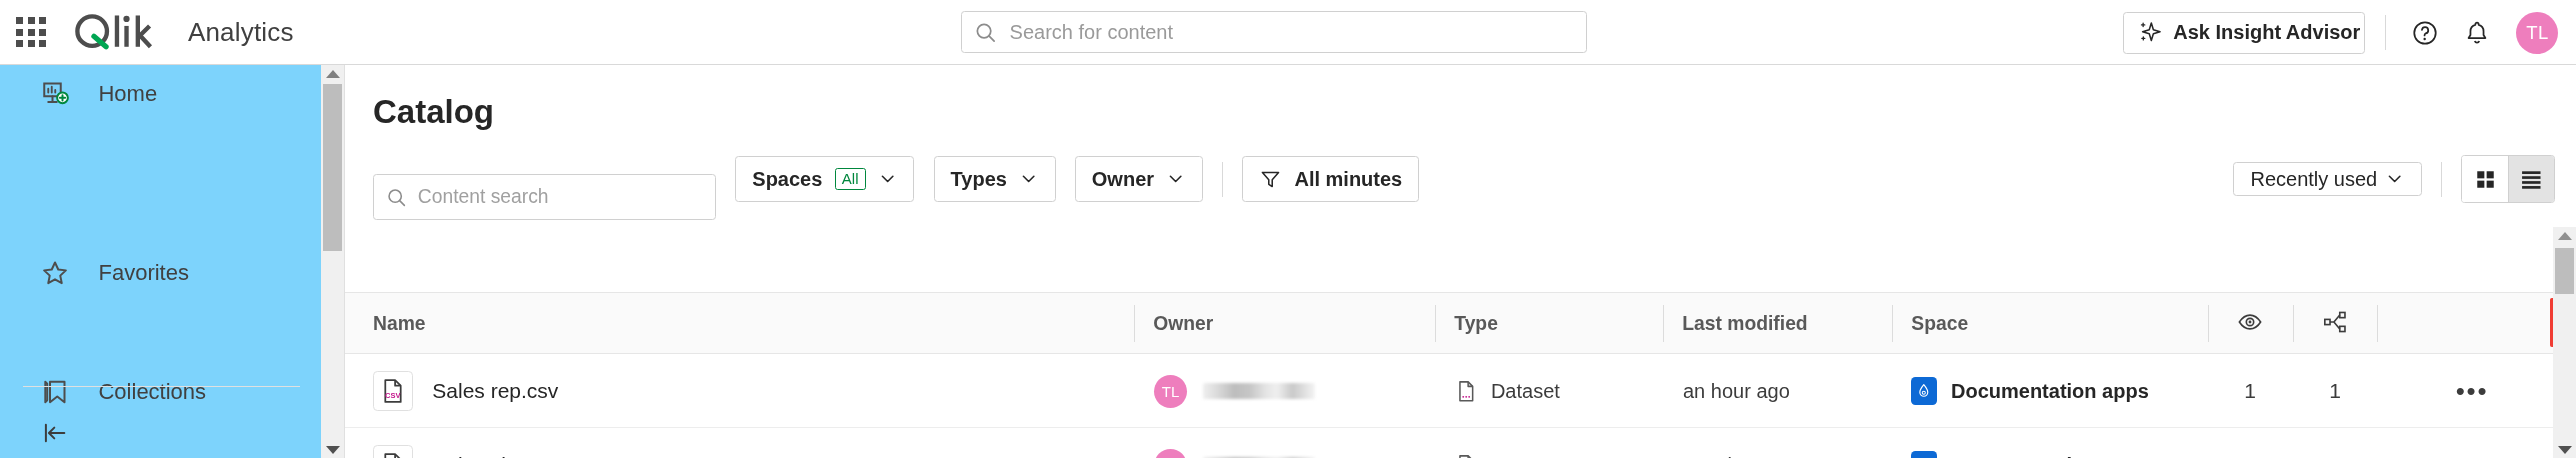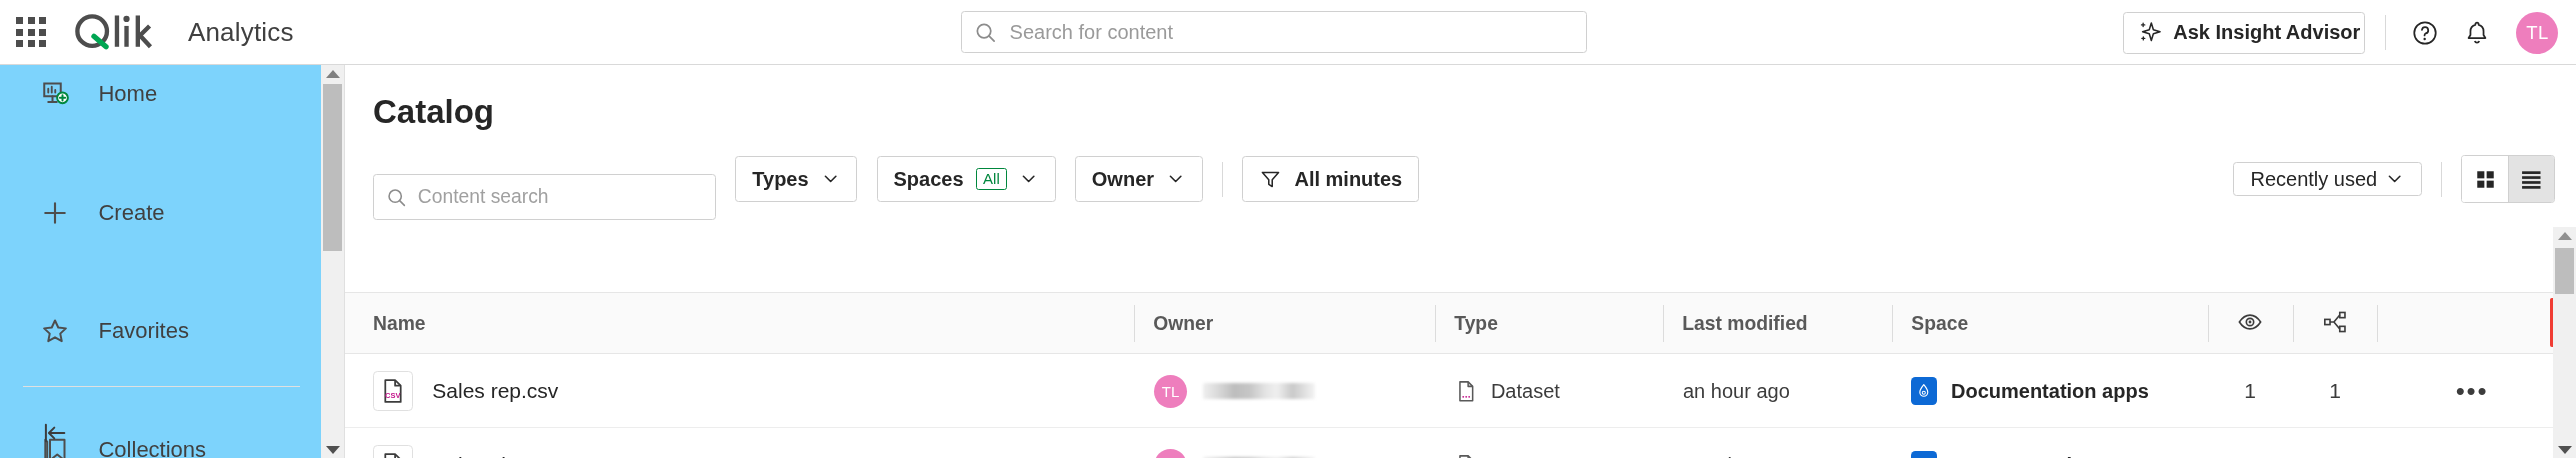--- a/index.html
+++ b/index.html
@@ -395,28 +395,20 @@
         <path d="M3.4 3.6 h13.2 v10.2 H3.4 Z" fill="none" stroke="#4d4d4d" stroke-width="1.6"></path>
         <path d="M10 13.8 v4.6 M6.6 18.4 h6.8" stroke="#4d4d4d" stroke-width="1.6" stroke-linecap="round"></path>
         <path d="M6.6 10.8 v-3 M9.4 10.8 v-4.6 M12.2 10.8 v-2" stroke="#4d4d4d" stroke-width="1.5" stroke-linecap="round"></path>
         <circle cx="18" cy="15" r="4.3" fill="#fff" stroke="#00873d" stroke-width="1.6"></circle>
         <path d="M18 12.9 v4.2 M15.9 15 h4.2" stroke="#00873d" stroke-width="1.6" stroke-linecap="round"></path>
       </svg>
     </span>
     <span class="nav-label">Home</span>
   </div>
 
-  <div class="nav-item" style="top:61px;">
-    <span class="nav-ico">
-      <svg width="30" height="30" viewBox="0 0 24 24" aria-hidden="true">
-        <path d="M12 4.2 v15.6 M4.2 12 h15.6" stroke="#4d4d4d" stroke-width="1.7" stroke-linecap="round"></path>
-      </svg>
-    </span>
-    <span class="nav-label">Create</span>
-  </div>
 
   <div class="nav-item" style="top:121px;">
     <span class="nav-ico">
       <svg width="30" height="30" viewBox="0 0 24 24" aria-hidden="true">
         <path d="M12 3.6 l2.6 5.6 6.1.7 -4.5 4.2 1.2 6 -5.4-3 -5.4 3 1.2-6 -4.5-4.2 6.1-.7 Z" fill="none" stroke="#4d4d4d" stroke-width="1.6" stroke-linejoin="round"></path>
       </svg>
     </span>
     <span class="nav-label">Favorites</span>
   </div>
 
@@ -453,29 +445,29 @@
   <div class="filterbar">
     <div class="content-search">
       <svg width="21" height="21" viewBox="0 0 24 24" aria-hidden="true">
         <circle cx="10.5" cy="10.5" r="7" fill="none" stroke="#8c8c8c" stroke-width="1.8"></circle>
         <path d="M15.6 15.6 L21 21" stroke="#8c8c8c" stroke-width="1.8" stroke-linecap="round"></path>
       </svg>
       <span class="ph">Content search</span>
     </div>
 
     <div class="fbtn">
-      <span>Types</span>
+      <span>Spaces</span>
+      <span class="pill-all">All</span>
       <svg width="19.3" height="19.3" viewBox="0 0 24 24" aria-hidden="true">
         <path d="M5.5 9 L12 15.5 L18.5 9" fill="none" stroke="#262626" stroke-width="2" stroke-linecap="round" stroke-linejoin="round"></path>
       </svg>
     </div>
 
     <div class="fbtn">
-      <span>Spaces</span>
-      <span class="pill-all">All</span>
+      <span>Types</span>
       <svg width="19.3" height="19.3" viewBox="0 0 24 24" aria-hidden="true">
         <path d="M5.5 9 L12 15.5 L18.5 9" fill="none" stroke="#262626" stroke-width="2" stroke-linecap="round" stroke-linejoin="round"></path>
       </svg>
     </div>
 
     <div class="fbtn">
       <span>Owner</span>
       <svg width="19.3" height="19.3" viewBox="0 0 24 24" aria-hidden="true">
         <path d="M5.5 9 L12 15.5 L18.5 9" fill="none" stroke="#262626" stroke-width="2" stroke-linecap="round" stroke-linejoin="round"></path>
       </svg>

